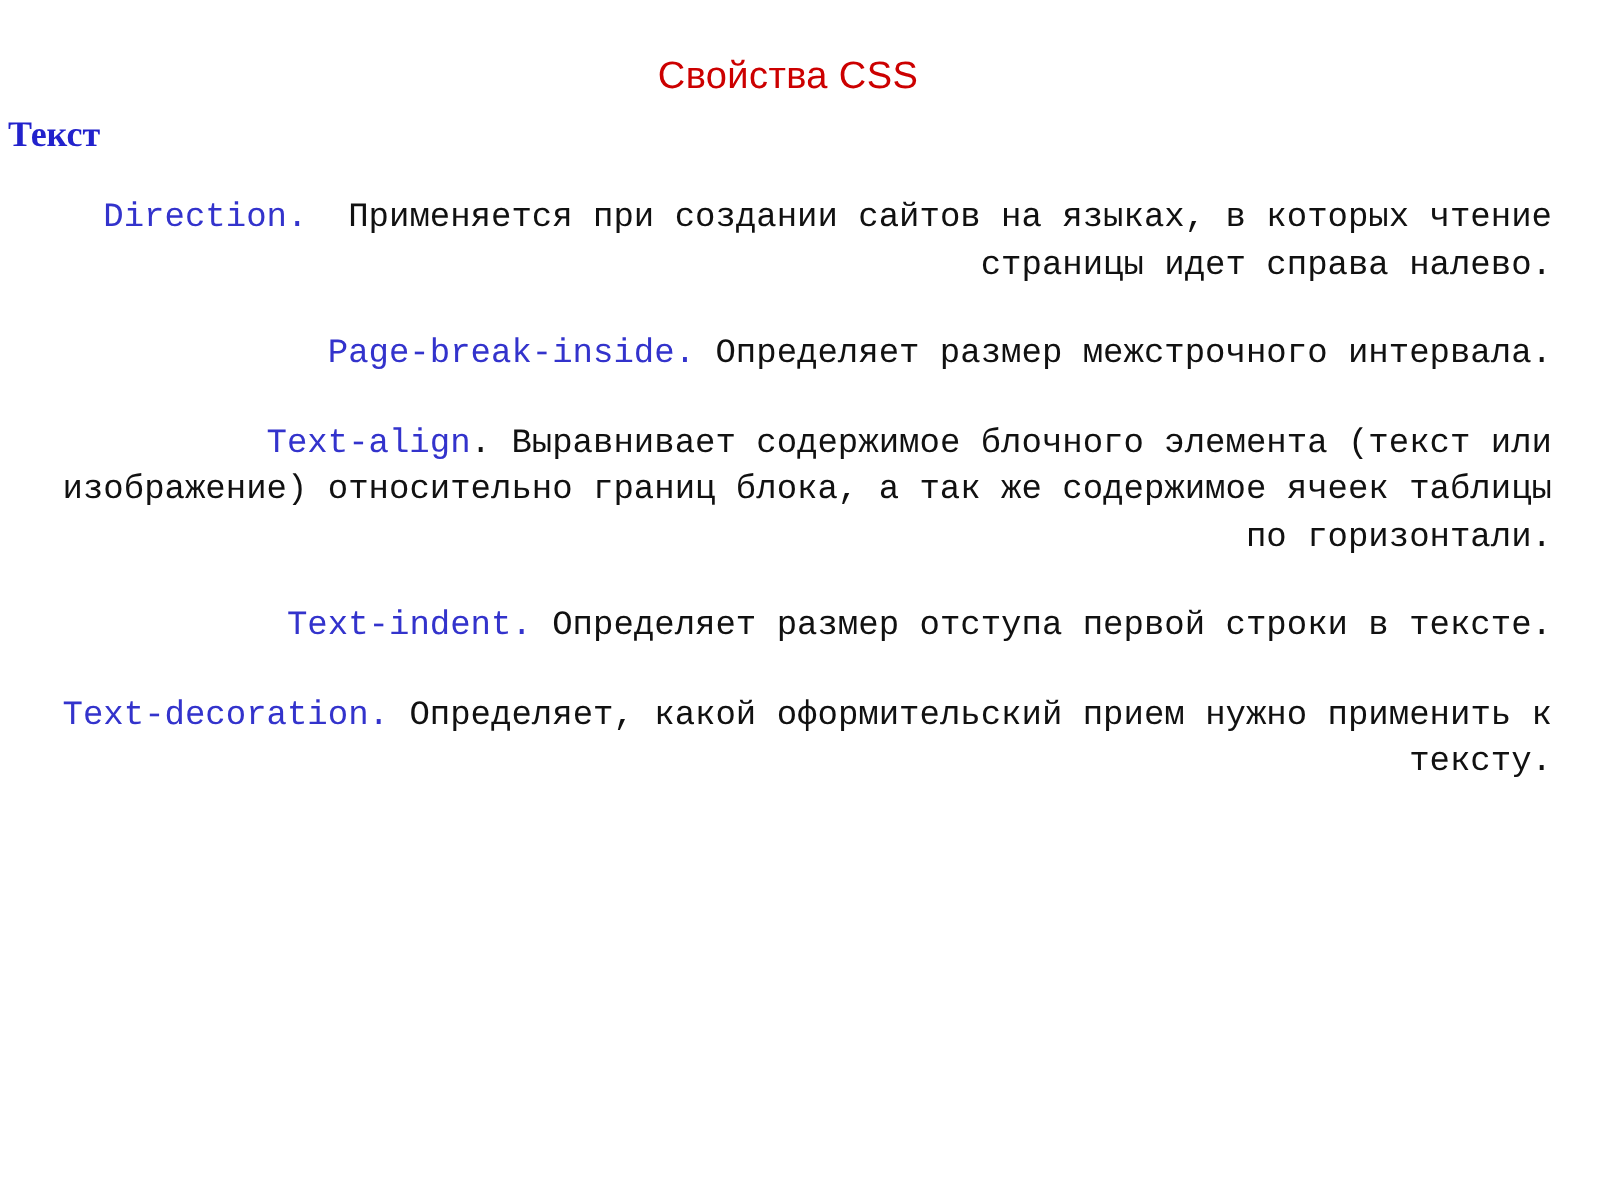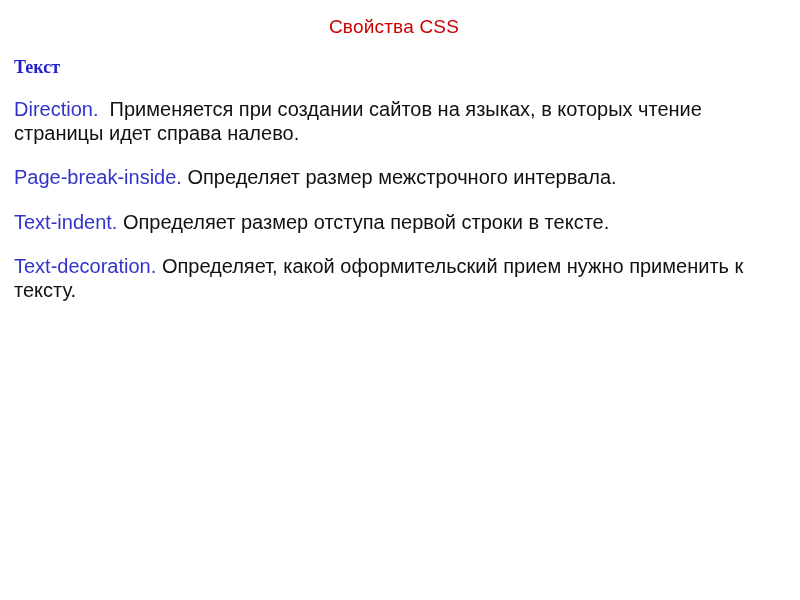--- a/index.html
+++ b/index.html
@@ -22,57 +22,57 @@
     width: 800px;
     height: 600px;
     background: #ffffff;
     box-sizing: border-box;
   }
 
   
   .slide-title {
     position: absolute;
     left: 0;
-    top: 16px;
+    top: 28px;
     width: 788px;
     text-align: center;
     font-family: "Liberation Sans", "DejaVu Sans", sans-serif;
     font-size: 19px;
     line-height: 22px;
     font-weight: 400;
     color: #CC0000;
     letter-spacing: 0.2px;
     white-space: pre;
   }
 
   
   .content {
     position: absolute;
-    left: 14px;
+    left: 4px;
     top: 57px;
     width: 772px;
   }
 
   .section-heading {
     font-family: "Liberation Serif", "DejaVu Serif", serif;
     font-size: 18px;
     line-height: 21px;
     font-weight: bold;
     color: #2222CC;
     margin: 0 0 20px 0;
     white-space: pre;
   }
 
   .prop-para {
-    font-family: Liberation Sans, sans-serif;
-    font-size: 20px;
+    font-family: Liberation Mono, monospace;
+    font-size: 17px;
     line-height: 23.5px;
     color: #111111;
     margin: 0 0 21px 0;
-    text-align: left;
+    text-align: right;
   }
 
   .prop-para:last-child {
     margin-bottom: 0;
   }
 
   .term {
     color: #3333CC;
   }
 
@@ -95,19 +95,20 @@
 
   <div class="slide-title">Свойства CSS</div>
 
   <div class="content">
 
     <div class="section-heading">Текст</div>
 
     <div class="prop-list">
         <div class="prop-para"><span class="term">Direction</span><span class="term-dot-blue">.</span><span style="white-space: pre;">  </span><span class="desc">Применяется при создании сайтов на языках, в которых чтение страницы идет справа налево.</span></div>
         <div class="prop-para"><span class="term">Page-break-inside</span><span class="term-dot-blue">.</span><span style="white-space: pre;"> </span><span class="desc">Определяет размер межстрочного интервала.</span></div>
+        <div class="prop-para"><span class="term">Text-align</span><span class="term-dot-black">.</span><span style="white-space: pre;"> </span><span class="desc">Выравнивает содержимое блочного элемента (текст или изображение) относительно границ блока, а так же содержимое ячеек таблицы по горизонтали.</span></div>
         <div class="prop-para"><span class="term">Text-indent</span><span class="term-dot-blue">.</span><span style="white-space: pre;"> </span><span class="desc">Определяет размер отступа первой строки в тексте.</span></div>
         <div class="prop-para"><span class="term">Text-decoration</span><span class="term-dot-blue">.</span><span style="white-space: pre;"> </span><span class="desc">Определяет, какой оформительский прием нужно применить к тексту.</span></div>
       </div>
 
   </div>
 
 </div>
 
 </body></html>

